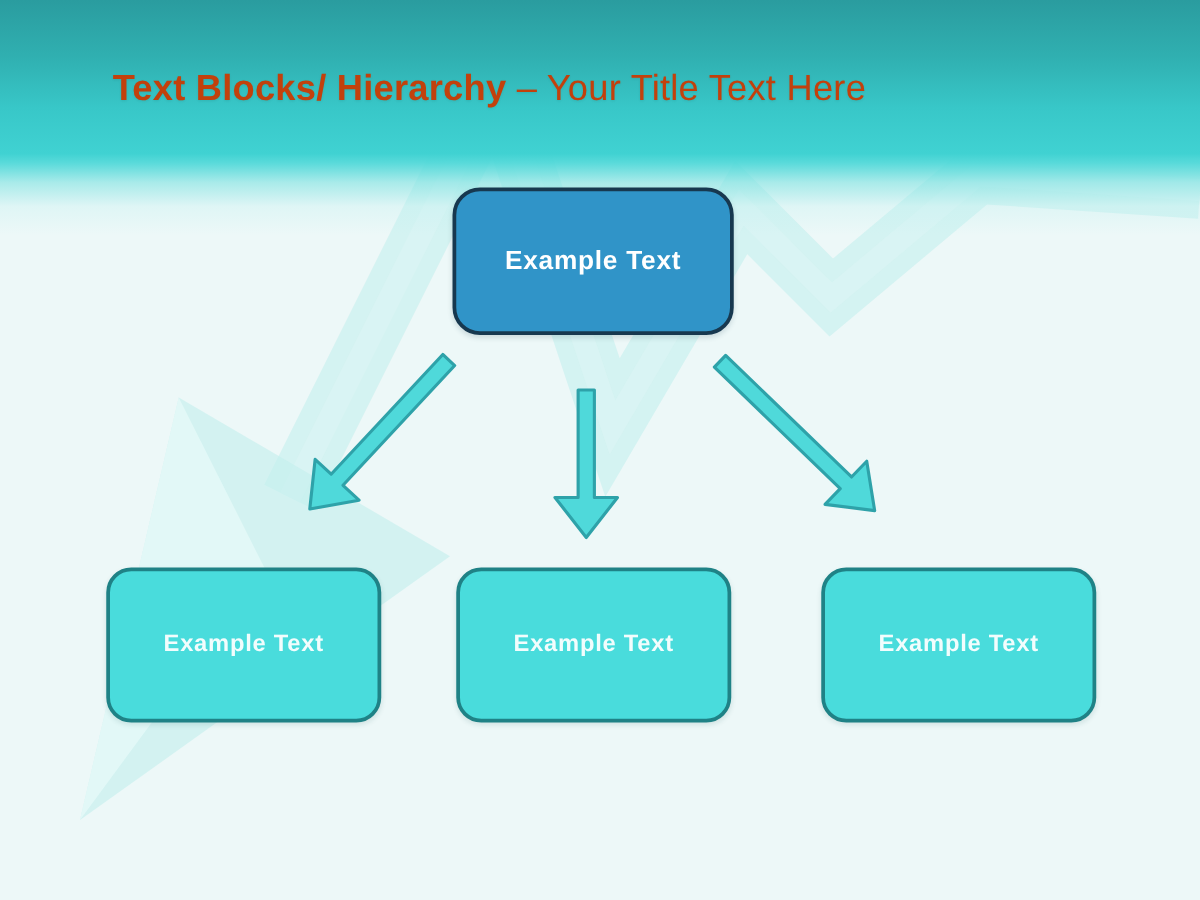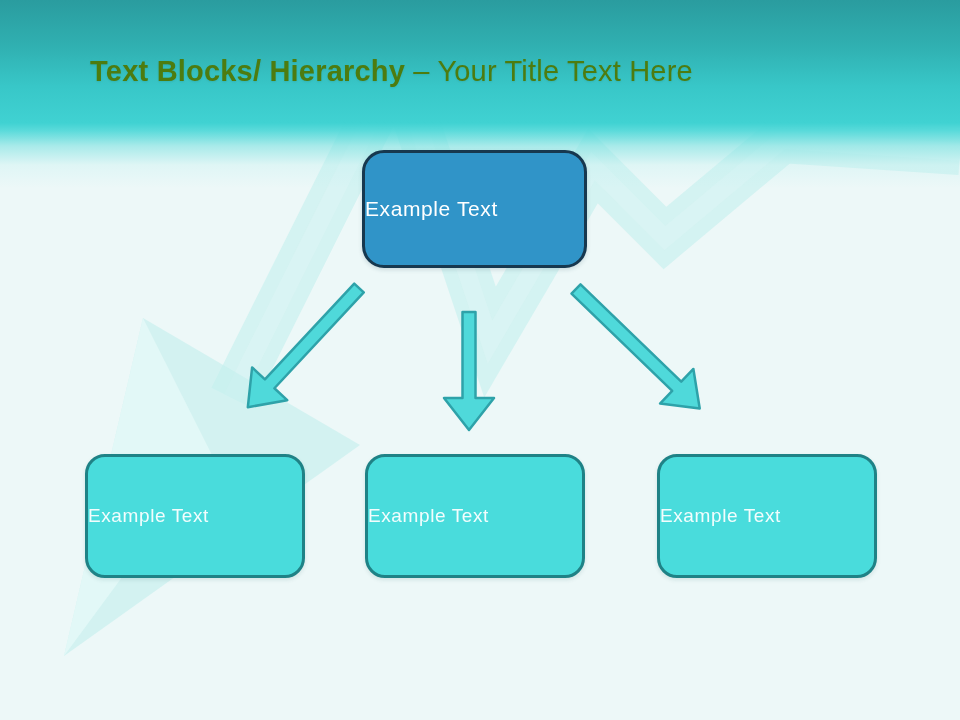--- a/index.html
+++ b/index.html
@@ -30,29 +30,30 @@
     pointer-events:none;
   }
   .bg-art{
     position:absolute;left:0;top:0;z-index:1;
     pointer-events:none;
   }
   .slide-title{
     position:absolute;left:0;top:52px;width:783px;
     margin:0;text-align:center;z-index:3;
     font-size:29px;line-height:38px;font-weight:400;
-    color:#4d7c0f;letter-spacing:0.2px;
+    color:#c2410c;letter-spacing:0.2px;
     text-shadow:0 1px 2px rgba(0,60,60,0.10);
   }
   .slide-title .t-bold{font-weight:700;}
   .node{
     position:absolute;z-index:4;
-    display:flex;align-items:center;justify-content:flex-start;
+    display:flex;align-items:center;justify-content:center;
     text-align:center;
     box-sizing:border-box;
+    font-weight:bold;
   }
   .node-root{
     left:362px;top:150px;width:225px;height:118px;
     background:var(--root-fill,#3094c8);
     border:3px solid var(--root-border,#17384f);
     border-radius:22px;
     color:#ffffff;font-size:21px;letter-spacing:0.6px;
     box-shadow:0 2px 4px rgba(20,60,80,0.15);
   }
   .node-child{

